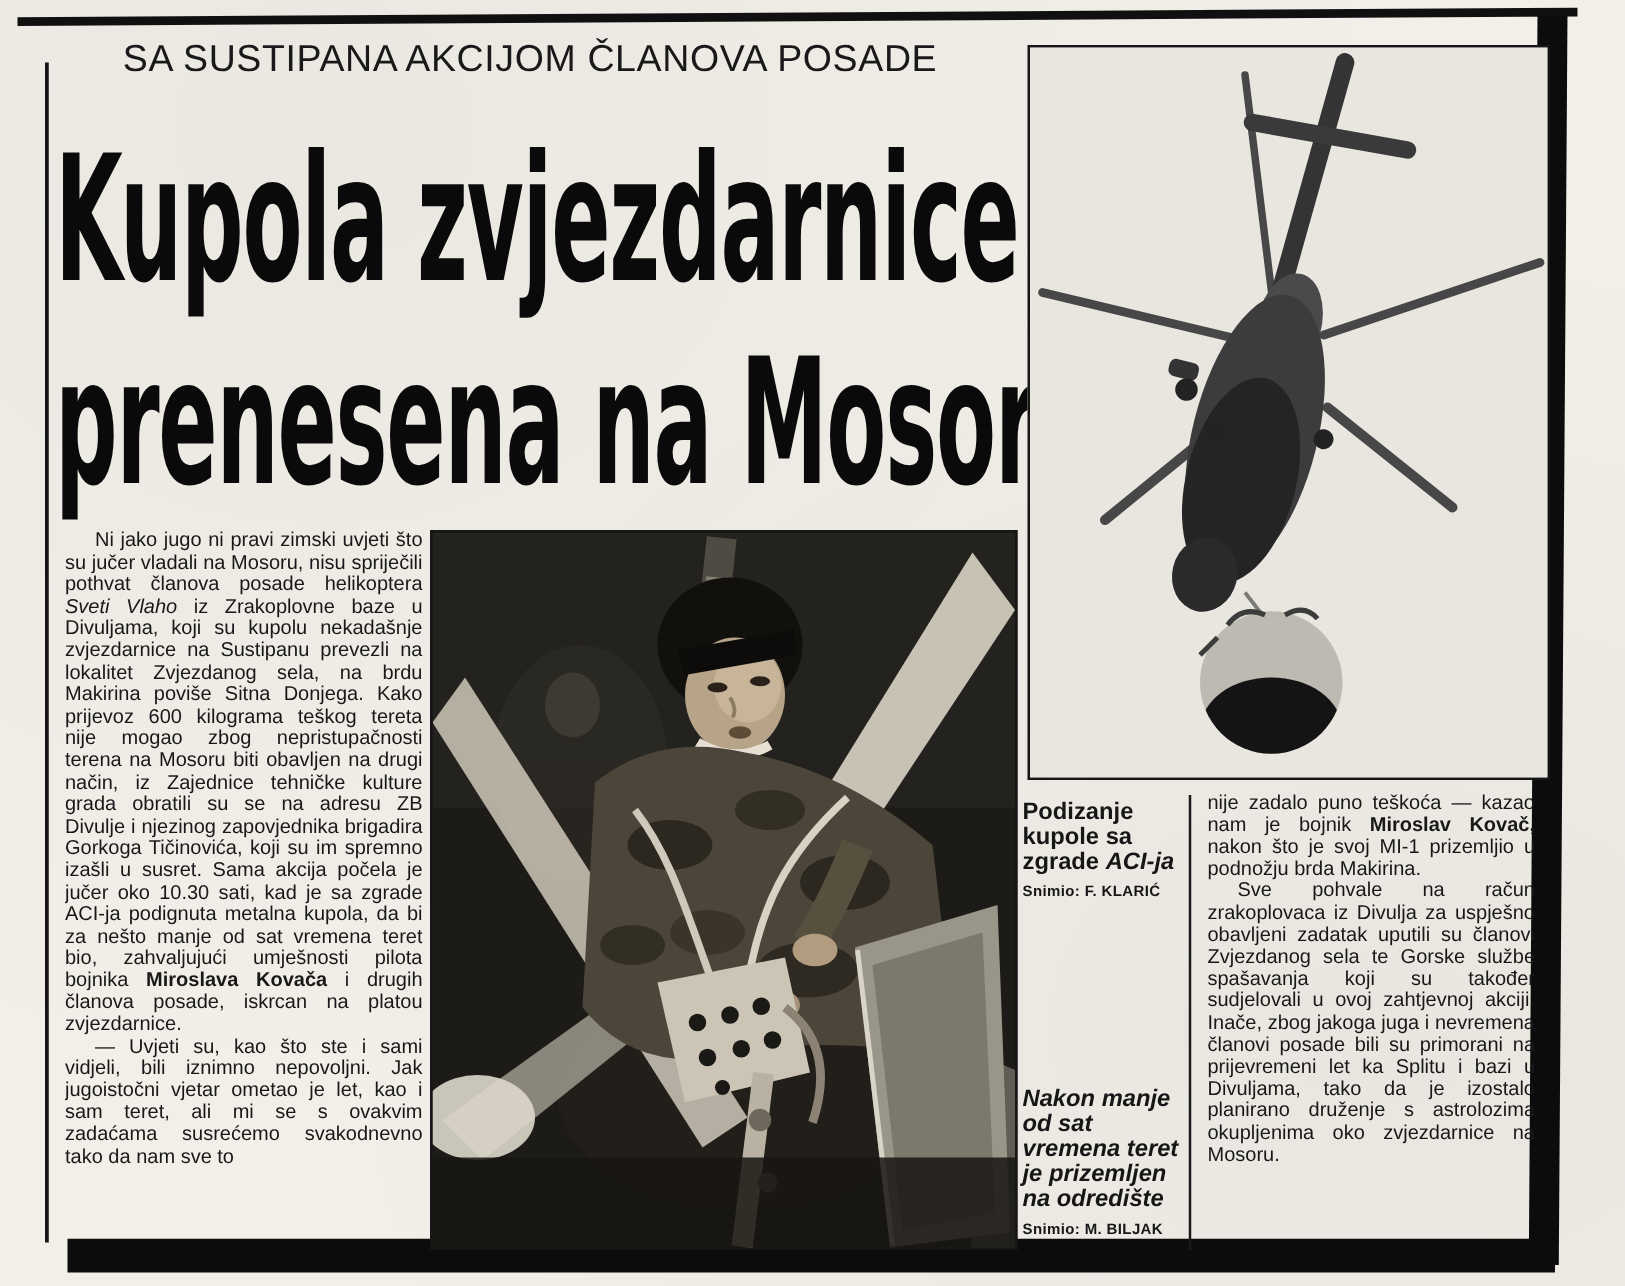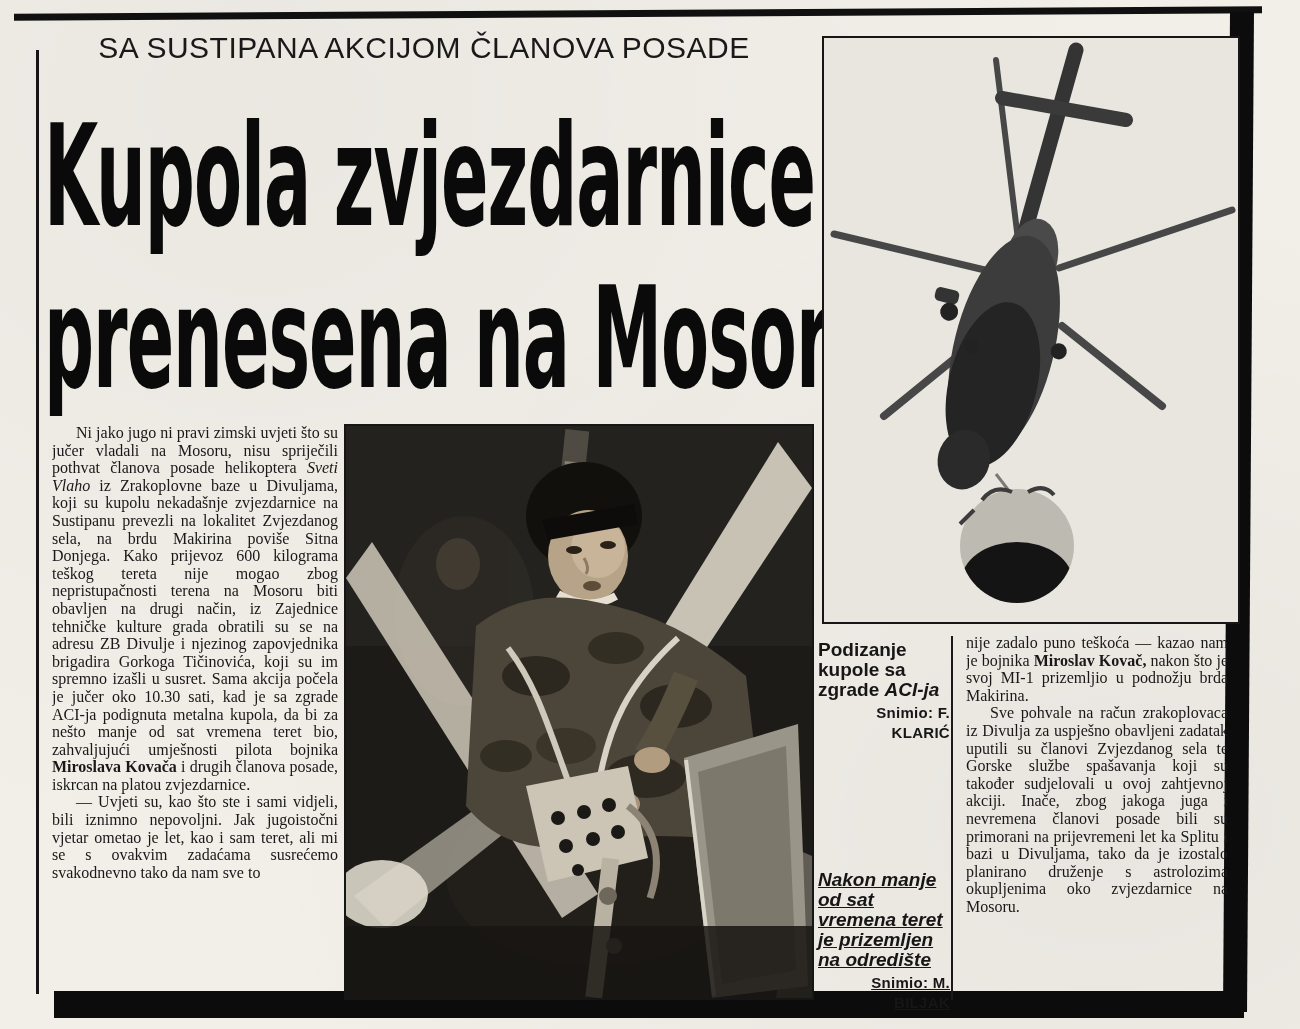--- a/index.html
+++ b/index.html
@@ -28,36 +28,36 @@
   .headline{position:absolute;left:44px;top:96px;width:780px;}
   .headline-line{
     display:block;height:162px;line-height:162px;white-space:nowrap;
     font-family:"DejaVu Sans",sans-serif;font-weight:800;font-size:140px;
     letter-spacing:-2px;color:#0a0a0a;
     transform:scaleX(0.5);transform-origin:0 50%;
   }
   
   .bodycol{
     position:absolute;
-    font-family:Liberation Serif, serif;
+    font-family:Liberation Sans, sans-serif;
     font-size:16px;line-height:17.6px;text-align:justify;color:#181818;
     overflow:hidden;
   }
   .col-left{left:52px;top:424px;width:286px;height:566px;}
   .col-right{left:966px;top:634px;width:262px;height:356px;}
   .bodycol p{margin:0;}
   .bodycol p.indent{text-indent:24px;}
   .rt-b{font-weight:bold;}
   .rt-i{font-style:italic;}
   
   .captions-divider{position:absolute;left:951px;top:636px;width:2px;height:364px;background:#1a1a1a;}
   .caption{position:absolute;left:818px;width:132px;font-weight:bold;font-size:19px;line-height:20px;color:#161616;}
   .caption-1{top:640px;}
-  .caption-2{top:870px;font-style:italic;text-decoration:underline;}
-  .caption .credit{display:block;margin-top:3px;font-style:normal;font-size:15px;letter-spacing:0.3px;text-align:right;}
+  .caption-2{top:870px;font-style:italic;}
+  .caption .credit{display:block;margin-top:3px;font-style:normal;font-size:12px;letter-spacing:0.3px;}
   
   .photo{position:absolute;border:2px solid #161616;overflow:hidden;}
   .photo-helicopter{left:822px;top:36px;width:414px;height:584px;background:#edebe5;}
   .photo-crew{left:344px;top:424px;width:466px;height:572px;background:#1d1b18;}
   .photo svg{display:block;width:100%;height:100%;}
 </style>
 </head>
 <body>
 
 <div class="page">
@@ -212,18 +212,18 @@
     <span class="credit">Snimio: F. KLARIĆ</span>
   </div>
   <div class="caption caption-2">
     <span>Nakon manje od sat vremena teret je prizemljen na odredište</span>
     <span class="credit">Snimio: M. BILJAK</span>
   </div>
 
   <div class="captions-divider"></div>
 
   <div class="bodycol col-right">
-    <p><span>nije zadalo puno teškoća — kazao nam je bojnika </span><span class="rt-b">Miroslav Kovač,</span><span> nakon što je svoj MI-1 prizemljio u podnožju brda Makirina.</span></p>
+    <p><span>nije zadalo puno teškoća — kazao nam je bojnik </span><span class="rt-b">Miroslav Kovač,</span><span> nakon što je svoj MI-1 prizemljio u podnožju brda Makirina.</span></p>
     <p class="indent"><span>Sve pohvale na račun zrakoplovaca iz Divulja za uspješno obavljeni zadatak uputili su članovi Zvjezdanog sela te Gorske službe spašavanja koji su također sudjelovali u ovoj zahtjevnoj akciji. Inače, zbog jakoga juga i nevremena članovi posade bili su primorani na prijevremeni let ka Splitu i bazi u Divuljama, tako da je izostalo planirano druženje s astrolozima okupljenima oko zvjezdarnice na Mosoru.</span></p>
 
   </div>
 
 </div>
 
 </body></html>

